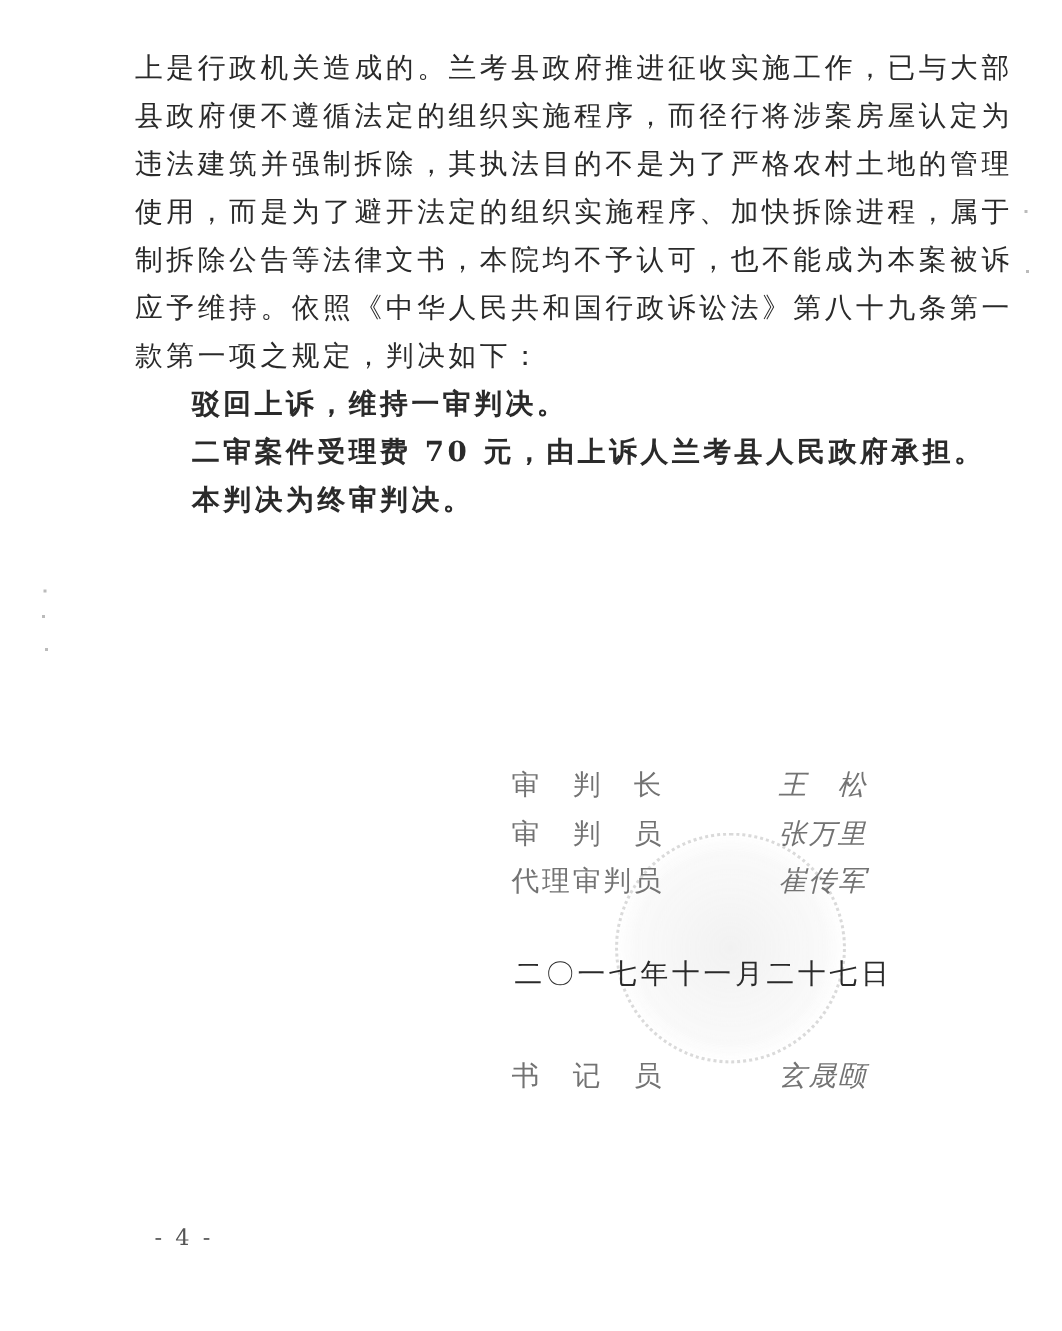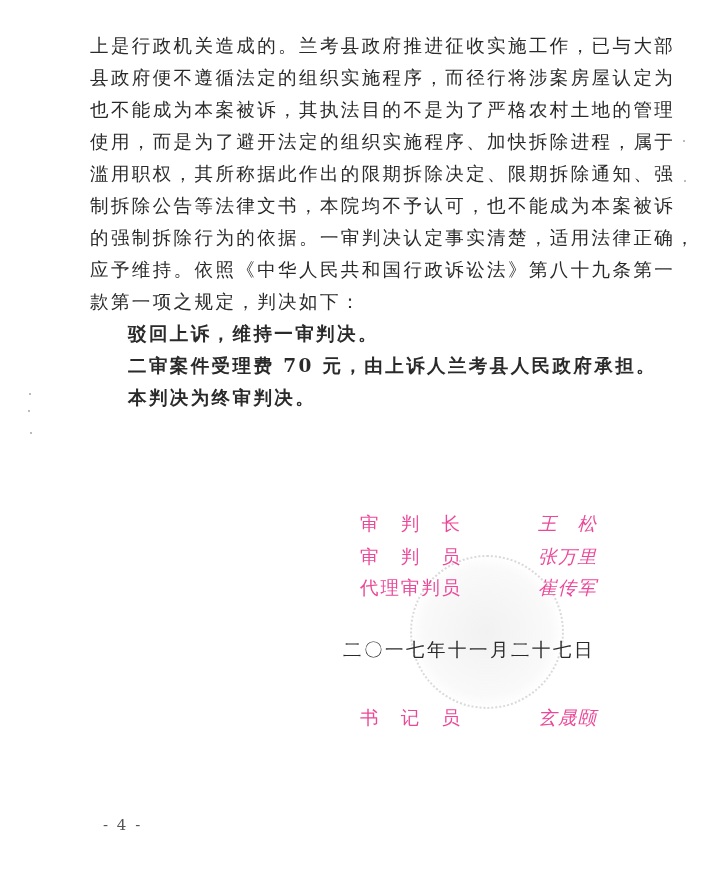--- a/index.html
+++ b/index.html
@@ -8,45 +8,43 @@
     font-family: "DejaVu Serif", "Liberation Serif", serif; color: #2a2a2a;
   }
   .page { position: absolute; left: 0; top: 0; width: 708px; height: 887px; }
   .body-text { position: absolute; left: 90px; top: 30px; width: 530px; }
   .line {
     height: 32px; line-height: 32px; font-size: 18.5px; white-space: nowrap;
     letter-spacing: 2.4px; text-align: justify; text-align-last: justify;
   }
   .line.last { text-align-last: left; }
   .line.indent { padding-left: 38px; text-align-last: left; font-weight: bold; }
-  .sig { position: absolute; left: 360px; font-size: 18.5px; line-height: 24px; white-space: nowrap; color: #ec4899; }
+  .sig { position: absolute; left: 341px; font-size: 18.5px; line-height: 24px; white-space: nowrap; color: #737373; }
   .sig .role { display: inline-block; width: 100px; text-align: justify; text-align-last: justify; }
   .sig .name { position: absolute; left: 178px; width: 58px; text-align: justify; text-align-last: justify; font-style: italic; }
   .sig-date { position: absolute; left: 343px; top: 638px; font-size: 18.5px; line-height: 24px; letter-spacing: 2.5px; white-space: nowrap; }
   .seal {
     position: absolute; left: 410px; top: 555px; width: 150px; height: 150px; border-radius: 50%;
     border: 2px dotted rgba(150,150,150,0.35);
     background: radial-gradient(circle, rgba(180,180,180,0.18) 0%, rgba(200,200,200,0.10) 60%, rgba(255,255,255,0) 72%);
   }
   .page-num { position: absolute; left: 103px; top: 816px; font-size: 15px; color: #555; letter-spacing: 2px; }
   .speck { position: absolute; width: 2px; height: 2px; background: #bbb; }
 </style>
 </head>
 <body>
 
 <div class="page">
 
   <div class="body-text">
     <div class="line">上是行政机关造成的。兰考县政府推进征收实施工作，已与大部</div>
     <div class="line">县政府便不遵循法定的组织实施程序，而径行将涉案房屋认定为</div>
-    <div class="line">也不能成为本案被诉，其执法目的不是为了严格农村土地的管理</div>
+    <div class="line">违法建筑并强制拆除，其执法目的不是为了严格农村土地的管理</div>
     <div class="line">使用，而是为了避开法定的组织实施程序、加快拆除进程，属于</div>
-    <div class="line">滥用职权，其所称据此作出的限期拆除决定、限期拆除通知、强</div>
     <div class="line">制拆除公告等法律文书，本院均不予认可，也不能成为本案被诉</div>
-    <div class="line">的强制拆除行为的依据。一审判决认定事实清楚，适用法律正确，</div>
     <div class="line">应予维持。依照《中华人民共和国行政诉讼法》第八十九条第一</div>
     <div class="line last">款第一项之规定，判决如下：</div>
     <div class="line indent">驳回上诉，维持一审判决。</div>
     <div class="line indent">二审案件受理费 70 元，由上诉人兰考县人民政府承担。</div>
     <div class="line indent">本判决为终审判决。</div>
   </div>
 
   <div class="seal"></div>
 
   <div class="sig" style="top:512px;">

